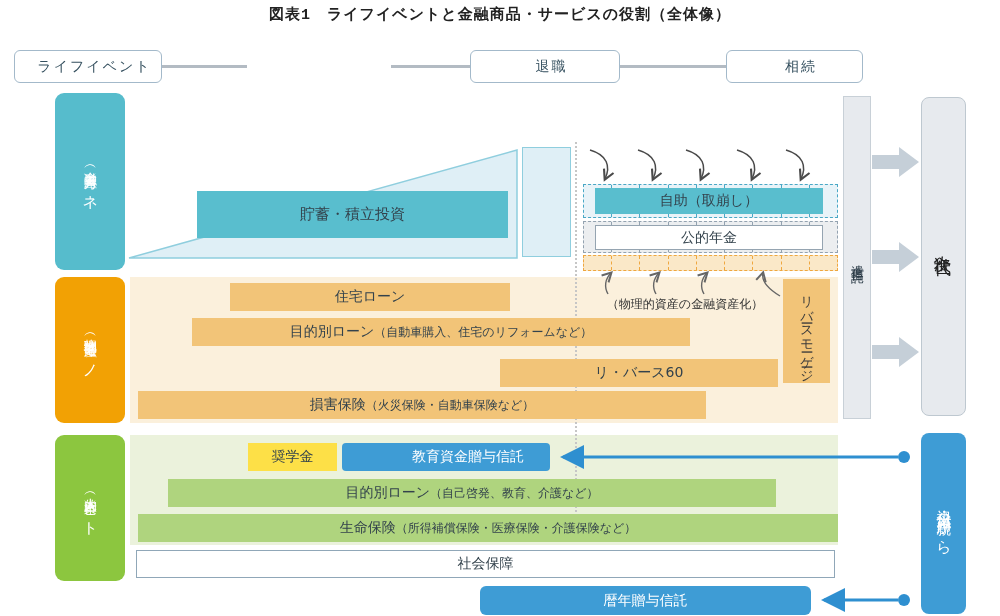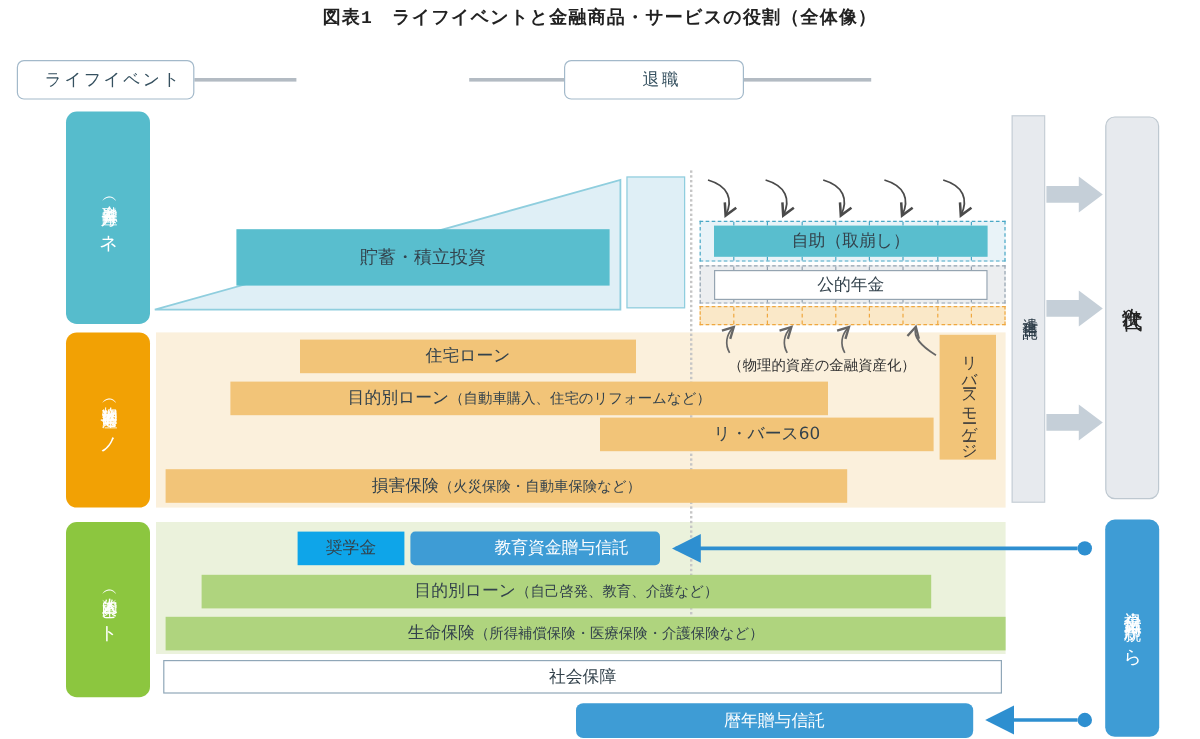--- a/index.html
+++ b/index.html
@@ -45,33 +45,33 @@
   .strip-pension i{border-color:#93A2B0;}
   .strip-orange{top:255px;height:16px;background:#FAE8C8;border:1px dashed #EFA73F;}
   .strip-orange i{border-color:#EFA73F;}
   .selfhelp-bar{left:595px;top:188px;width:228px;height:26px;background:#59BECE;}
   .pension-box{left:595px;top:225px;width:228px;height:25px;background:#fff;border:1px solid #95A4B1;}
   .securitize-note{left:585px;top:296px;width:200px;text-align:center;font-size:12px;color:#333;}
 
   
   .mono-bg{left:130px;top:277px;width:708px;height:146px;background:#FBF0DC;}
   .obar{background:#F2C478;}
-  .housing-loan{left:230px;top:283px;width:280px;height:28px;margin-left:20px;}
+  .housing-loan{left:230px;top:283px;width:280px;height:28px;}
   .mono-purpose{left:192px;top:318px;width:498px;height:28px;}
-  .reverse60{left:500px;top:348px;width:278px;height:28px;}
+  .reverse60{left:500px;top:359px;width:278px;height:28px;}
   .casualty{left:138px;top:391px;width:568px;height:28px;}
   .rev-mortgage{left:783px;top:279px;width:47px;height:104px;background:#F2C478;writing-mode:vertical-rl;
                 text-orientation:upright;display:flex;align-items:center;justify-content:center;
                 color:#3A3A3A;font-size:13px;}
   .rev-mortgage .col{text-align:center;}
 
   
   .hito-bg{left:130px;top:435px;width:708px;height:110px;background:#EBF2DC;}
   .gbar{background:#AFD47E;}
-  .scholarship{left:248px;top:443px;width:89px;height:28px;background:#0ea5e9;}
+  .scholarship{left:248px;top:443px;width:89px;height:28px;background:#fde047;}
   .edu-trust{left:342px;top:443px;width:208px;height:28px;background:#3E9CD5;color:#fff;border-radius:4px;font-size:14px;padding-left:44px;}
   .hito-purpose{left:168px;top:479px;width:608px;height:28px;}
   .life-ins{left:138px;top:514px;width:700px;height:28px;justify-content:center;}
   .social{left:136px;top:550px;width:699px;height:28px;background:#fff;border:1.5px solid #90A7B8;}
   .calendar-trust{left:480px;top:586px;width:331px;height:29px;background:#3E9CD5;color:#fff;border-radius:6px;font-size:14px;}
 
   
   .vbar{writing-mode:vertical-rl;text-orientation:upright;display:flex;align-items:center;justify-content:center;
         text-align:center;letter-spacing:2px;}
   .will-trust{left:843px;top:96px;width:28px;height:323px;background:#E7EAEE;border:1px solid #C8D0D7;color:#2A3A46;font-size:13px;}
@@ -86,20 +86,21 @@
 <div id="app">
 
   <div class="abs title">図表1　ライフイベントと金融商品・サービスの役割（全体像）</div>
 
   <div class="abs tline" style="left:162px;width:85px;"></div>
   <div class="abs tline" style="left:391px;width:79px;"></div>
   <div class="abs tline" style="left:620px;width:106px;"></div>
 
   <div class="abs tbox" style="left:14px;width:148px;">ライフイベント</div>
   <div class="abs tbox" style="left:470px;width:150px;">退職</div>
+  <div class="abs tbox" style="left:726px;width:137px;">相続</div>
 
   <div class="abs mono-bg"></div>
   <div class="abs hito-bg"></div>
 
   <div class="abs dotline"></div>
 
   <div class="abs axis-label axis-kane">
     <div class="col sub">（金融資産）</div>
     <div class="col main">カネ</div>
   </div>

